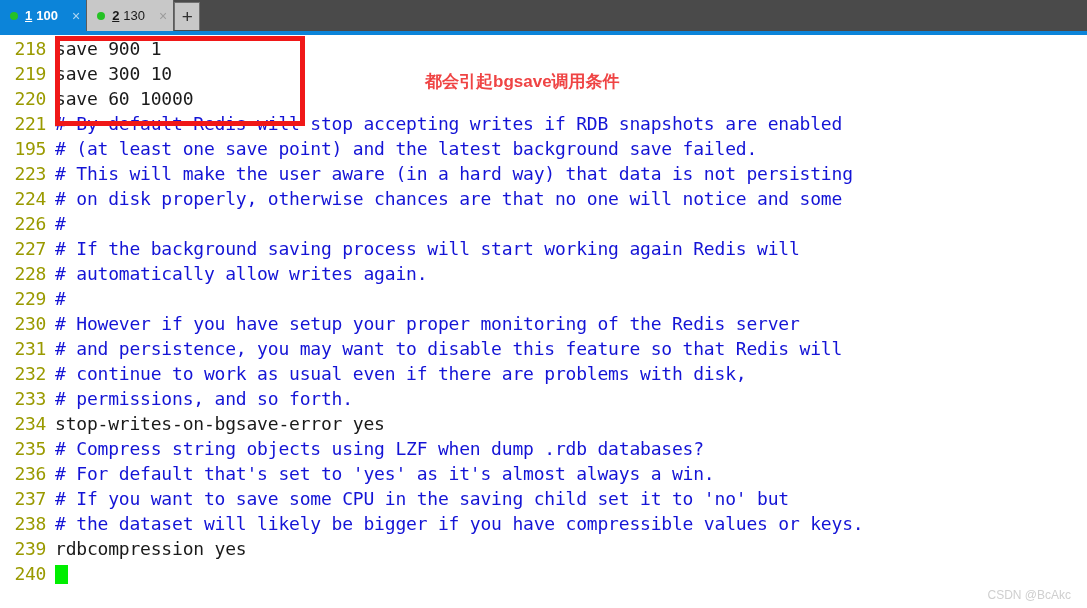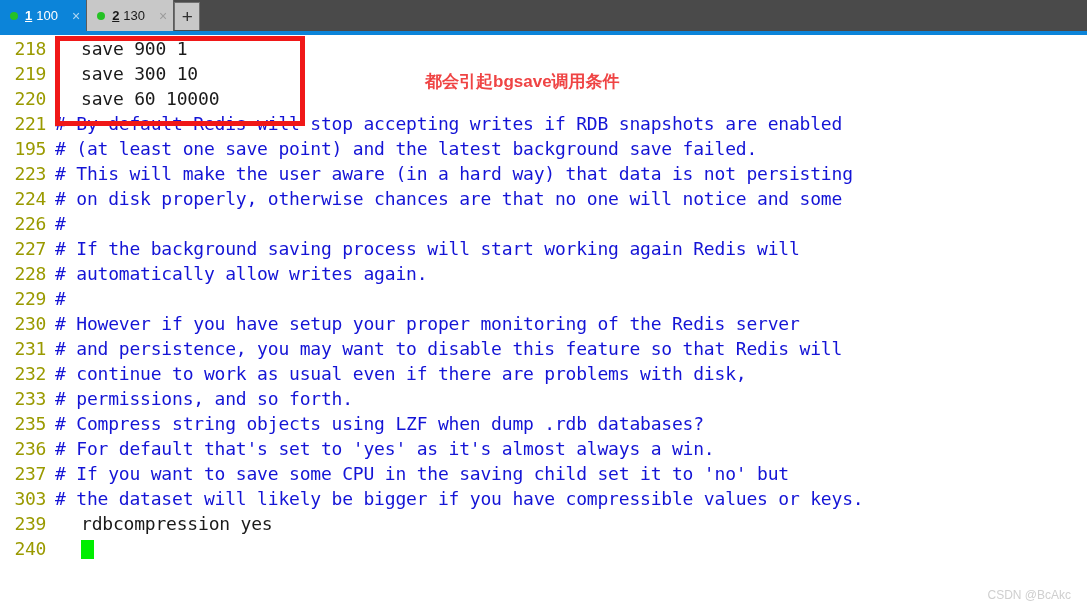--- a/index.html
+++ b/index.html
@@ -59,21 +59,21 @@
     border-radius: 50%;
     background: #25c225;
     margin-right: 7px;
     flex: 0 0 auto;
   }
   .tab .idx {
     text-decoration: underline;
     font-weight: bold;
     margin-right: 4px;
   }
-  .tab.active .num { font-weight: normal; }
+  .tab.active .num { font-weight: bold; }
   .tab .num { letter-spacing: 0px; }
   .tab .closex {
     margin-left: 14px;
     font-size: 14px;
     line-height: 1;
     opacity: 0.75;
   }
   .tab.active .closex { color: #e6f2fb; }
   .tab.inactive .closex { color: #8d8d8d; }
 
@@ -126,21 +126,21 @@
     padding-right: 9px;
     box-sizing: content-box;
     font-size: 18px;
     letter-spacing: -0.3px;
   }
   .linetext {
     flex: 1 1 auto;
     letter-spacing: -0.2px;
   }
   .t-comment { color: #1414d6; }
-  .t-code    { color: #1a1a1a; margin-left: 26px; }
+  .t-code    { color: #1a1a1a; }
   .cursor-block {
     display: inline-block;
     width: 13px;
     height: 19px;
     background: #00ee00;
     vertical-align: -4px;
   }
 
   
   .redbox {
@@ -197,24 +197,25 @@
       <div class="line"><span class="lineno">223</span><span class="linetext t-comment"># This will make the user aware (in a hard way) that data is not persisting</span></div>
       <div class="line"><span class="lineno">224</span><span class="linetext t-comment"># on disk properly, otherwise chances are that no one will notice and some</span></div>
       <div class="line"><span class="lineno">226</span><span class="linetext t-comment">#</span></div>
       <div class="line"><span class="lineno">227</span><span class="linetext t-comment"># If the background saving process will start working again Redis will</span></div>
       <div class="line"><span class="lineno">228</span><span class="linetext t-comment"># automatically allow writes again.</span></div>
       <div class="line"><span class="lineno">229</span><span class="linetext t-comment">#</span></div>
       <div class="line"><span class="lineno">230</span><span class="linetext t-comment"># However if you have setup your proper monitoring of the Redis server</span></div>
       <div class="line"><span class="lineno">231</span><span class="linetext t-comment"># and persistence, you may want to disable this feature so that Redis will</span></div>
       <div class="line"><span class="lineno">232</span><span class="linetext t-comment"># continue to work as usual even if there are problems with disk,</span></div>
       <div class="line"><span class="lineno">233</span><span class="linetext t-comment"># permissions, and so forth.</span></div>
+      <div class="line"><span class="lineno">234</span><span class="linetext t-code">stop-writes-on-bgsave-error yes</span></div>
       <div class="line"><span class="lineno">235</span><span class="linetext t-comment"># Compress string objects using LZF when dump .rdb databases?</span></div>
       <div class="line"><span class="lineno">236</span><span class="linetext t-comment"># For default that's set to 'yes' as it's almost always a win.</span></div>
       <div class="line"><span class="lineno">237</span><span class="linetext t-comment"># If you want to save some CPU in the saving child set it to 'no' but</span></div>
-      <div class="line"><span class="lineno">303</span><span class="linetext t-comment"># the dataset will likely be bigger if you have compressible values or keys.</span></div>
+      <div class="line"><span class="lineno">238</span><span class="linetext t-comment"># the dataset will likely be bigger if you have compressible values or keys.</span></div>
       <div class="line"><span class="lineno">239</span><span class="linetext t-code">rdbcompression yes</span></div>
       <div class="line"><span class="lineno">240</span><span class="linetext t-code"><span class="cursor-block"></span></span></div>
     </div>
 </div>
 
 <div class="redbox" style="left:55px; top:36px; width:250px; height:90px;"></div>
 
 <div class="annot" style="left:425px; top:70px;">都会引起bgsave调用条件</div>
 
 <div class="annot" style="left:364px; top:571px;margin-top:44px;">开启rbd文件压缩</div>

